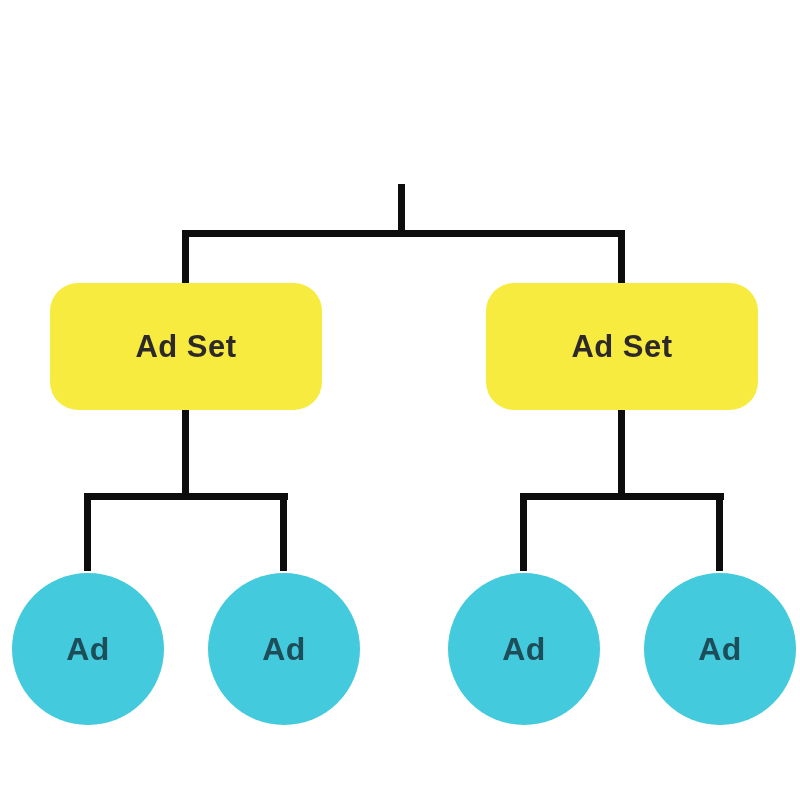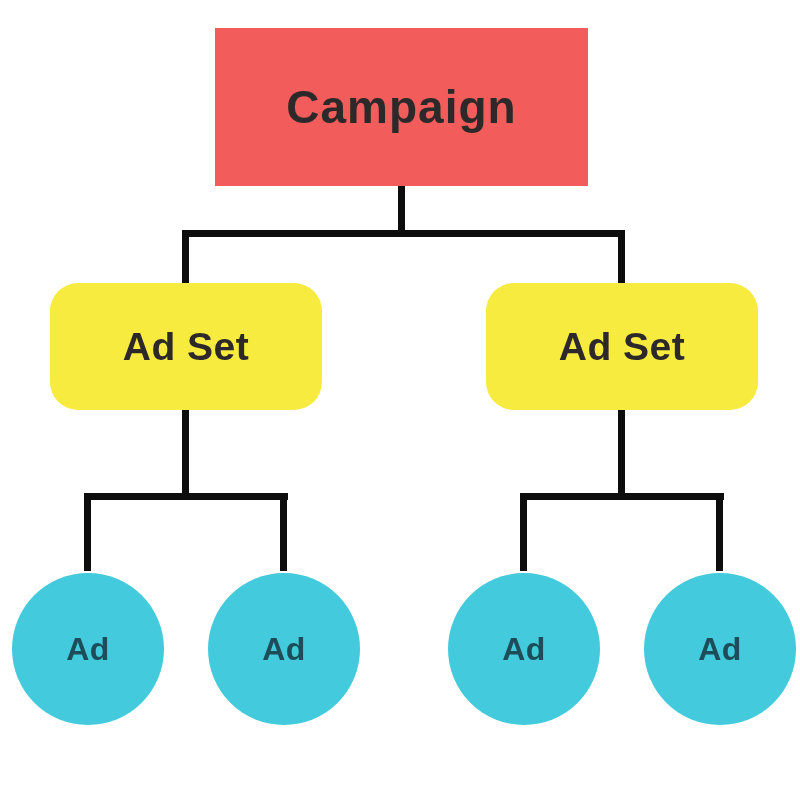--- a/index.html
+++ b/index.html
@@ -39,21 +39,21 @@
     color:var(--campaign-text);
     font-size:46px;
     font-weight:bold;
     letter-spacing:1px;
   }
   .ad-set{
     width:272px; height:127px;
     background:var(--ad-set-fill);
     color:var(--ad-set-text);
     border-radius:28px;
-    font-size:39px;
+    font-size:31px;
     font-weight:bold;
     letter-spacing:0.5px;
     justify-content:center;
   }
   .ad-set.left{ left:50px;  top:283px; }
   .ad-set.right{ left:486px; top:283px; }
   .ad-circle{
     width:152px; height:152px;
     top:573px;
     background:var(--ad-fill);
@@ -102,23 +102,20 @@
   <div class="line v l-asl-drop"></div>
   <div class="line v l-asr-drop"></div>
   <div class="line h l-h2a"></div>
   <div class="line h l-h2b"></div>
 
   <div class="line v l-ad1"></div>
   <div class="line v l-ad2"></div>
   <div class="line v l-ad3"></div>
   <div class="line v l-ad4"></div>
 
-  <div class="node campaign">
-    <span>Campaign</span>
-  </div>
 
   <div class="node ad-set left">
     <span>Ad Set</span>
   </div>
   <div class="node ad-set right">
     <span>Ad Set</span>
   </div>
 
   <div class="node ad-circle a1">
     <span>Ad</span>

